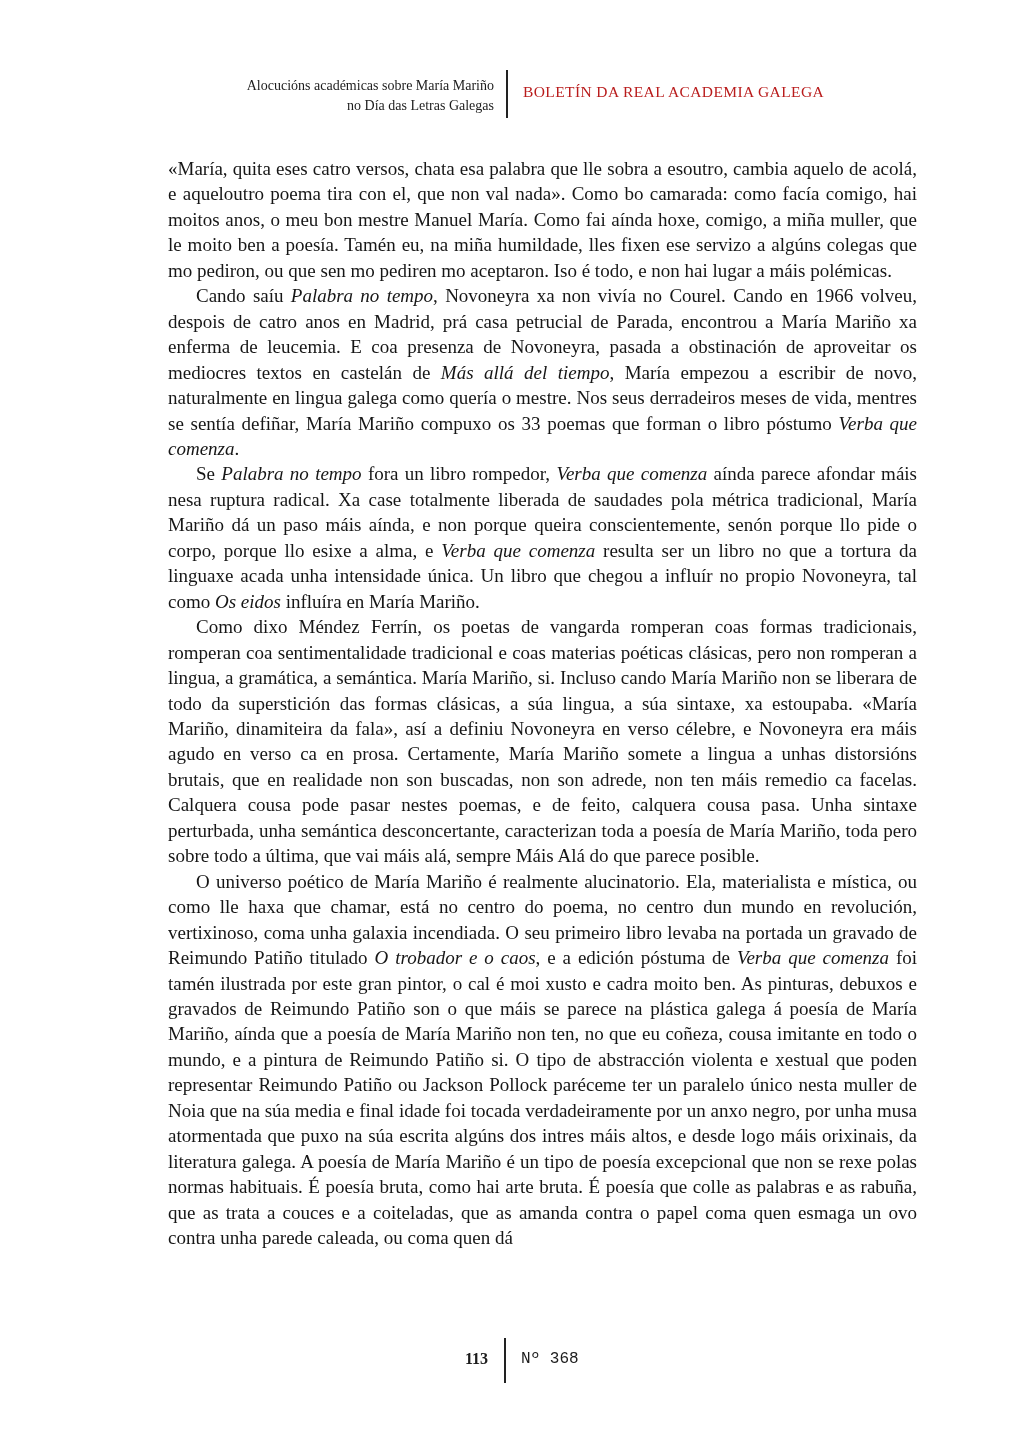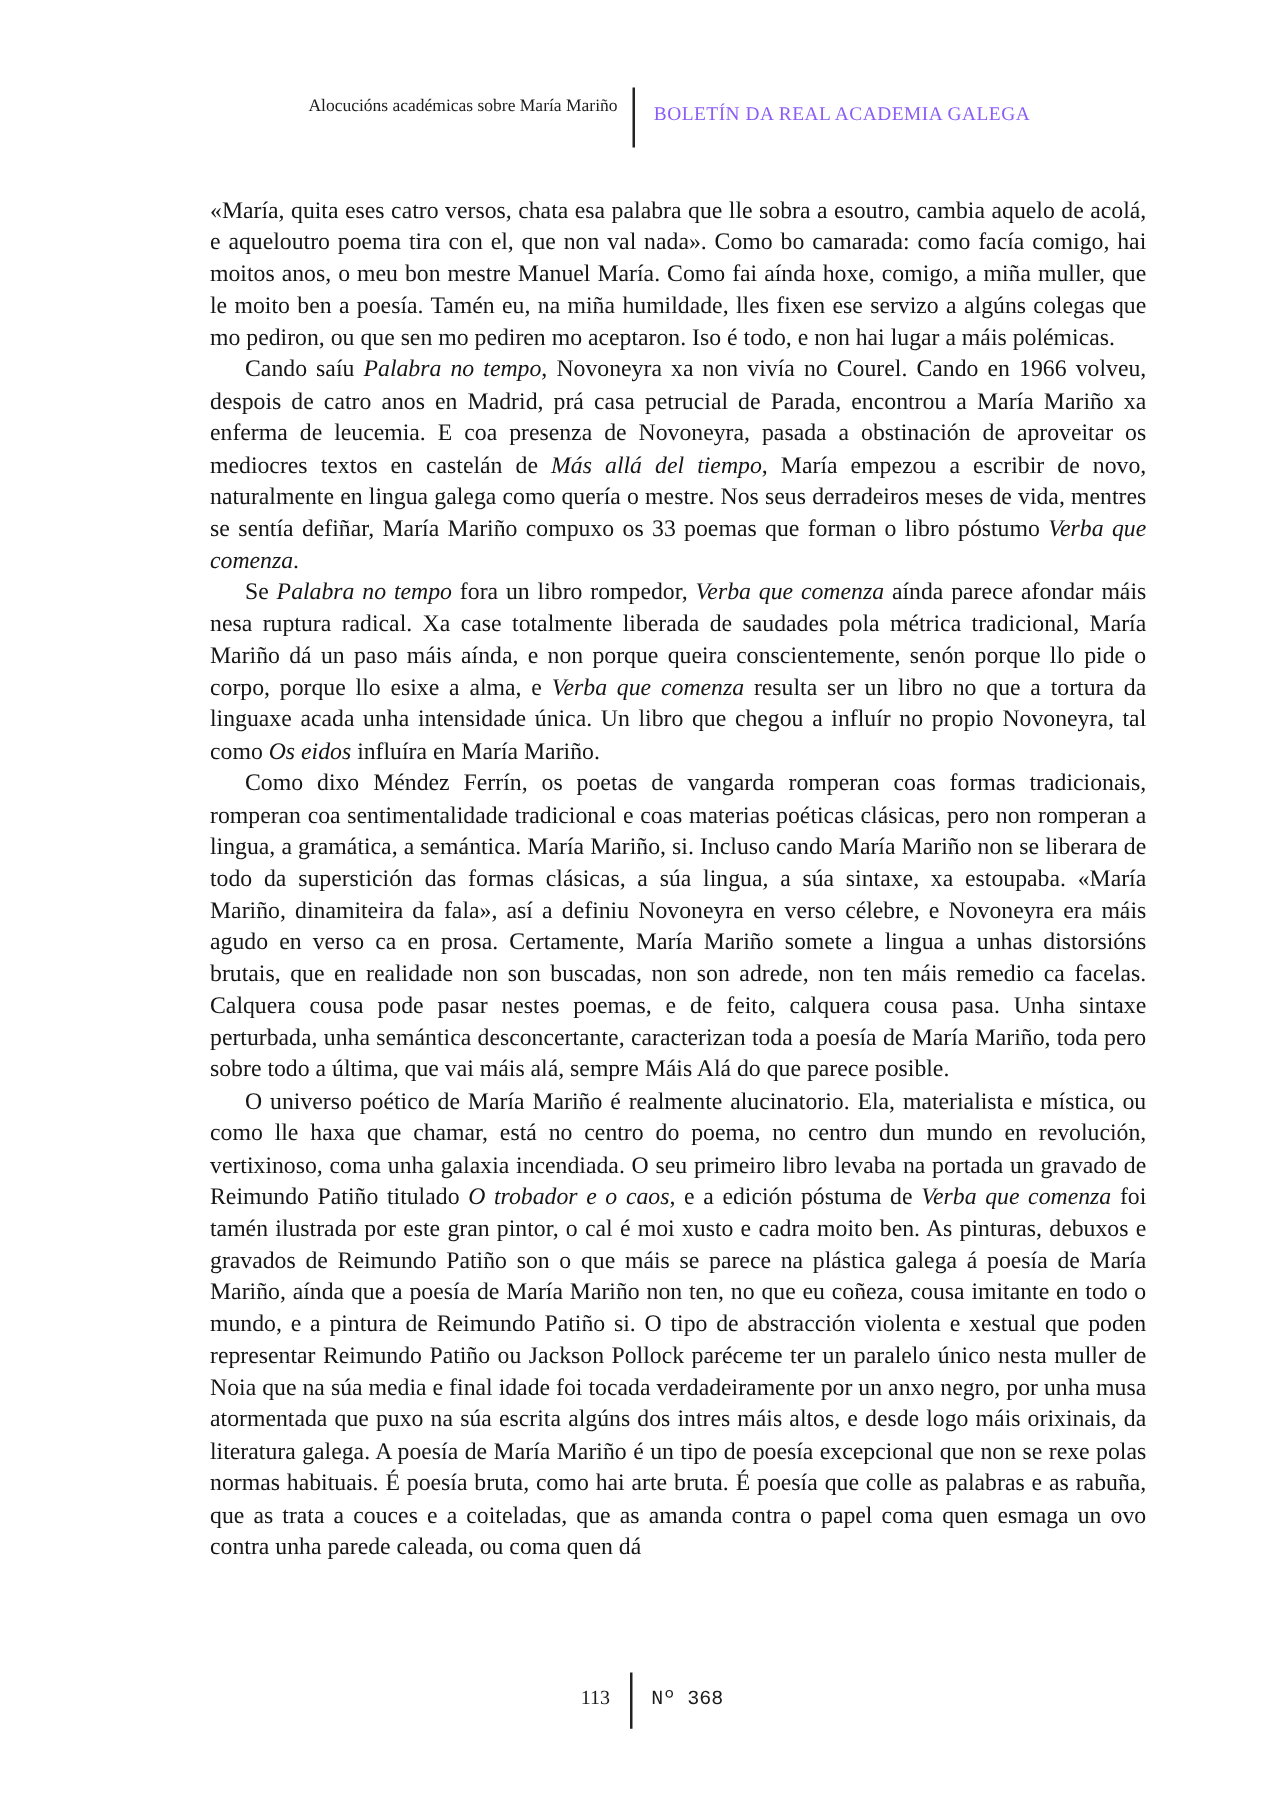--- a/index.html
+++ b/index.html
@@ -36,21 +36,21 @@
     height: 48px;
     background: #222222;
   }
   .rh-right {
     position: absolute;
     top: 83px;
     left: 523px;
     font-size: 15.5px;
     letter-spacing: 0.4px;
     white-space: nowrap;
-    color: #8b5cf6;
+    color: #b91c1c;
   }
 
   
   .article-body {
     position: absolute;
     top: 156px;
     left: 136px;
     width: 749px;
     font-size: 19px;
     line-height: 25.45px;
@@ -66,21 +66,21 @@
   }
   .article-body em {
   }
 
   
   .footer-pagenum {
     position: absolute;
     top: 1350px;
     right: 522px;
     font-size: 16px;
-    font-weight: normal;
+    font-weight: bold;
     color: #1c1c1c;
   }
   .footer-divider {
     position: absolute;
     top: 1338px;
     left: 504px;
     width: 2px;
     height: 45px;
     background: #222222;
   }
@@ -95,20 +95,21 @@
   }
 </style>
 </head>
 <body>
 
 <div class="page">
 
   <header>
     <div class="rh-left">
       <div>Alocucións académicas sobre María Mariño</div>
+      <div>no Día das Letras Galegas</div>
     </div>
     <div class="rh-divider"></div>
     <div class="rh-right">BOLETÍN DA REAL ACADEMIA GALEGA</div>
   </header>
 
   <main class="article-body">
       <p class="para"><span>«María, quita eses catro versos, chata esa palabra que lle sobra a esoutro, cambia aquelo de acolá, e aqueloutro poema tira con el, que non val nada». Como bo camarada: como facía comigo, hai moitos anos, o meu bon mestre Manuel María. Como fai aínda hoxe, comigo, a miña muller, que le moito ben a poesía. Tamén eu, na miña humildade, lles fixen ese servizo a algúns colegas que mo pediron, ou que sen mo pediren mo aceptaron. Iso é todo, e non hai lugar a máis polémicas.</span></p>
       <p class="para indent"><span>Cando saíu </span><em>Palabra no tempo</em><span>, Novoneyra xa non vivía no Courel. Cando en 1966 volveu, despois de catro anos en Madrid, prá casa petrucial de Parada, encontrou a María Mariño xa enferma de leucemia. E coa presenza de Novoneyra, pasada a obstinación de aproveitar os mediocres textos en castelán de </span><em>Más allá del tiempo</em><span>, María empezou a escribir de novo, naturalmente en lingua galega como quería o mestre. Nos seus derradeiros meses de vida, mentres se sentía defiñar, María Mariño compuxo os 33 poemas que forman o libro póstumo </span><em>Verba que comenza</em><span>.</span></p>
       <p class="para indent"><span>Se </span><em>Palabra no tempo</em><span> fora un libro rompedor, </span><em>Verba que comenza</em><span> aínda parece afondar máis nesa ruptura radical. Xa case totalmente liberada de saudades pola métrica tradicional, María Mariño dá un paso máis aínda, e non porque queira conscientemente, senón porque llo pide o corpo, porque llo esixe a alma, e </span><em>Verba que comenza</em><span> resulta ser un libro no que a tortura da linguaxe acada unha intensidade única. Un libro que chegou a influír no propio Novoneyra, tal como </span><em>Os eidos</em><span> influíra en María Mariño.</span></p>
       <p class="para indent"><span>Como dixo Méndez Ferrín, os poetas de vangarda romperan coas formas tradicionais, romperan coa sentimentalidade tradicional e coas materias poéticas clásicas, pero non romperan a lingua, a gramática, a semántica. María Mariño, si. Incluso cando María Mariño non se liberara de todo da superstición das formas clásicas, a súa lingua, a súa sintaxe, xa estoupaba. «María Mariño, dinamiteira da fala», así a definiu Novoneyra en verso célebre, e Novoneyra era máis agudo en verso ca en prosa. Certamente, María Mariño somete a lingua a unhas distorsións brutais, que en realidade non son buscadas, non son adrede, non ten máis remedio ca facelas. Calquera cousa pode pasar nestes poemas, e de feito, calquera cousa pasa. Unha sintaxe perturbada, unha semántica desconcertante, caracterizan toda a poesía de María Mariño, toda pero sobre todo a última, que vai máis alá, sempre Máis Alá do que parece posible.</span></p>

